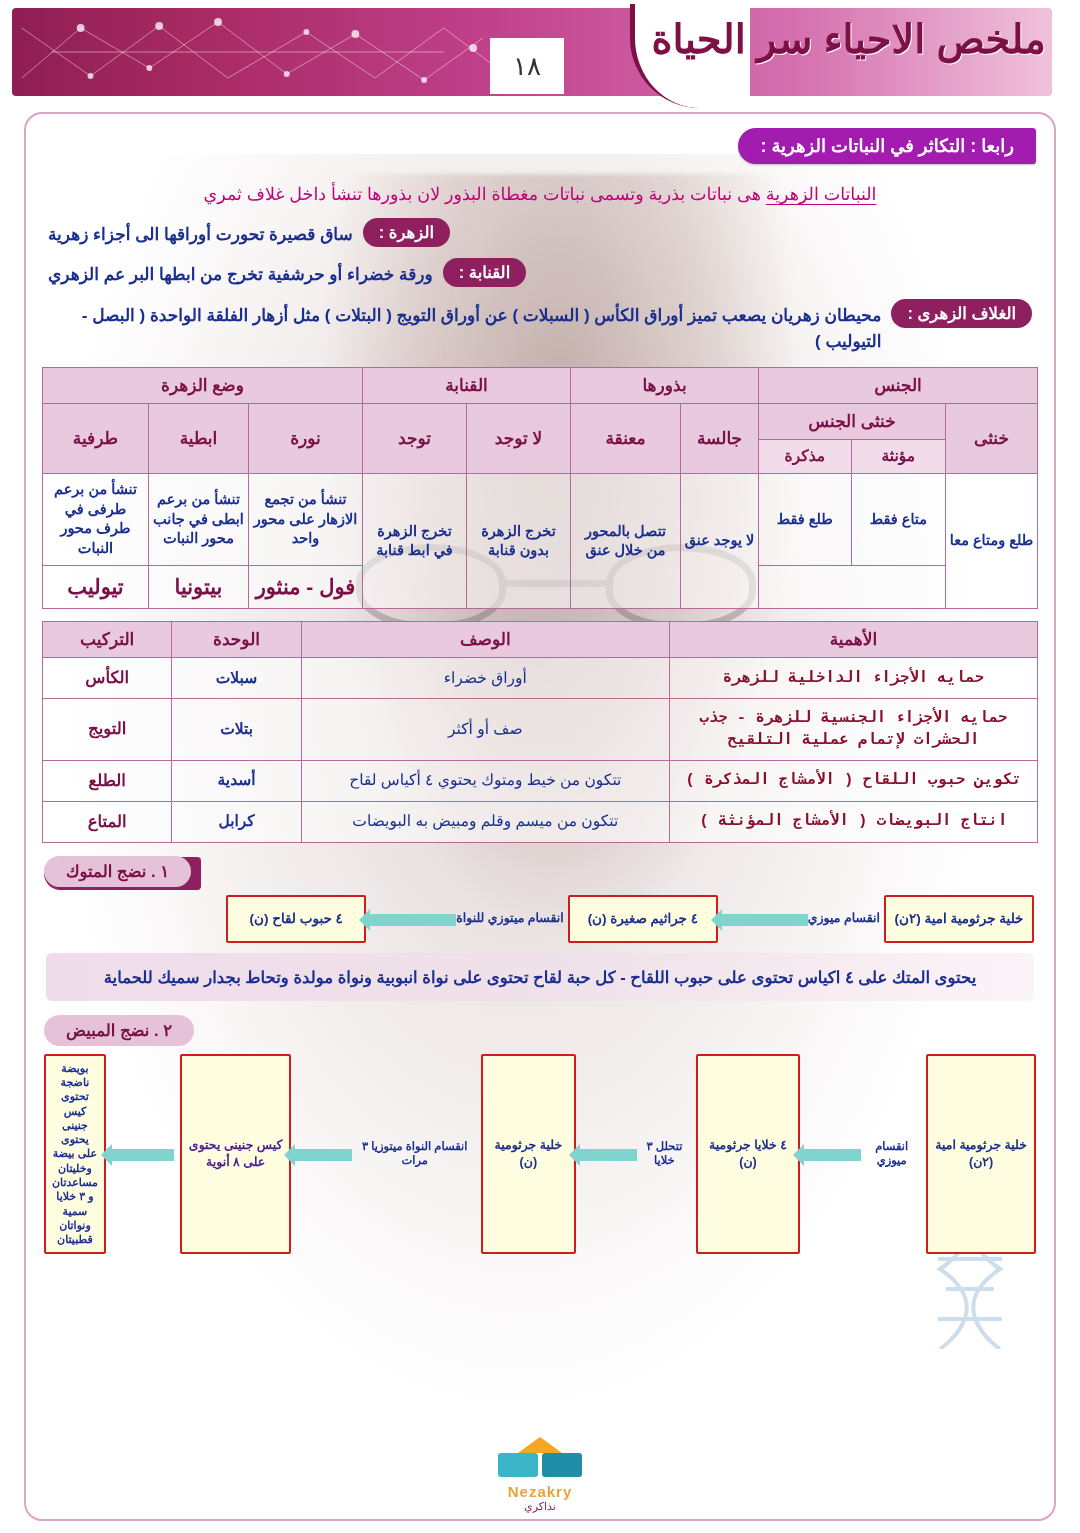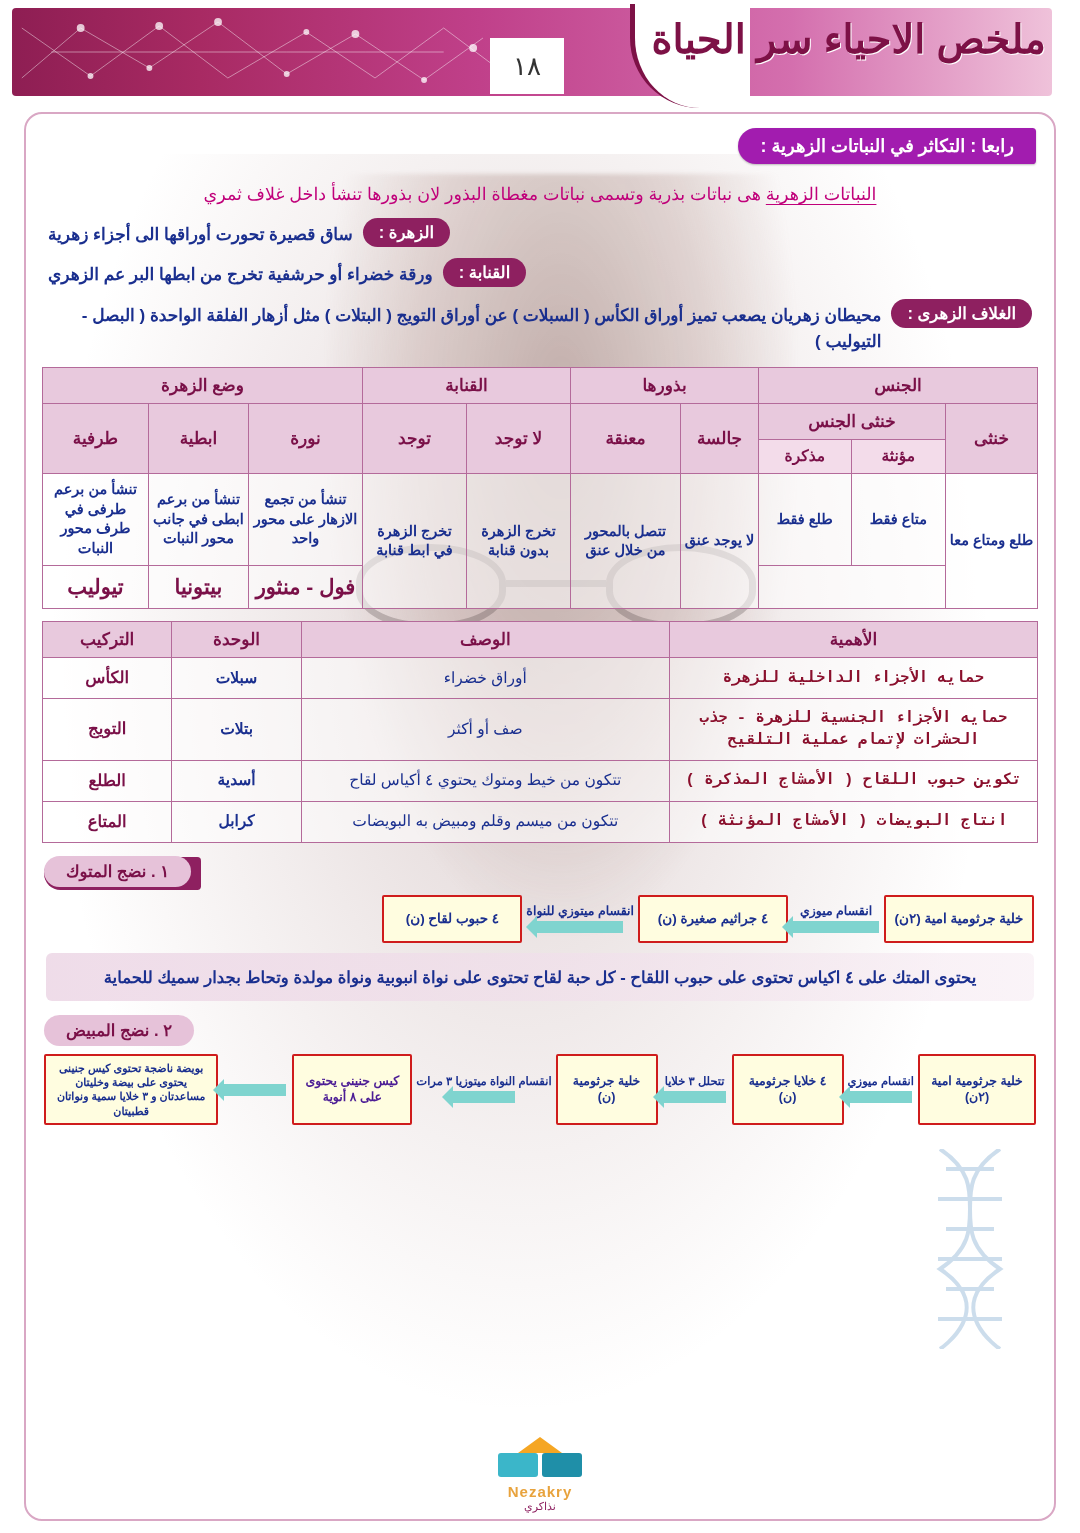--- a/index.html
+++ b/index.html
@@ -137,21 +137,21 @@
     display:flex; direction:rtl; align-items:stretch; justify-content:flex-start;
     gap:0; margin:6px 10px 4px 10px;
   }
   .node {
     background:#fffde0; border:2px solid #cf1c1c; color:#1a2f8f;
     font-size:13.5px; font-weight:bold; line-height:1.3;
     display:flex; align-items:center; justify-content:center; text-align:center;
     padding:6px 8px; min-height:48px; border-radius:2px;
   }
   .arrow {
-    display:flex; flex-direction:column; align-items:center; justify-content:center;
+    display:flex; flex-direction:row; align-items:center; justify-content:center;
     min-width:96px; padding:0 4px;
   }
   .arrow .lbl { color:#1a2f8f; font-size:12.5px; font-weight:bold; line-height:1.2; text-align:center; white-space:nowrap;}
   .arrow .shaft {
     width:86px; height:12px; background:#7fd4cf; position:relative; margin-top:2px;
   }
   .arrow .shaft:before {
     content:""; position:absolute; right:100%; top:-5px;
     border:11px solid transparent; border-right-color:#7fd4cf;
   }

